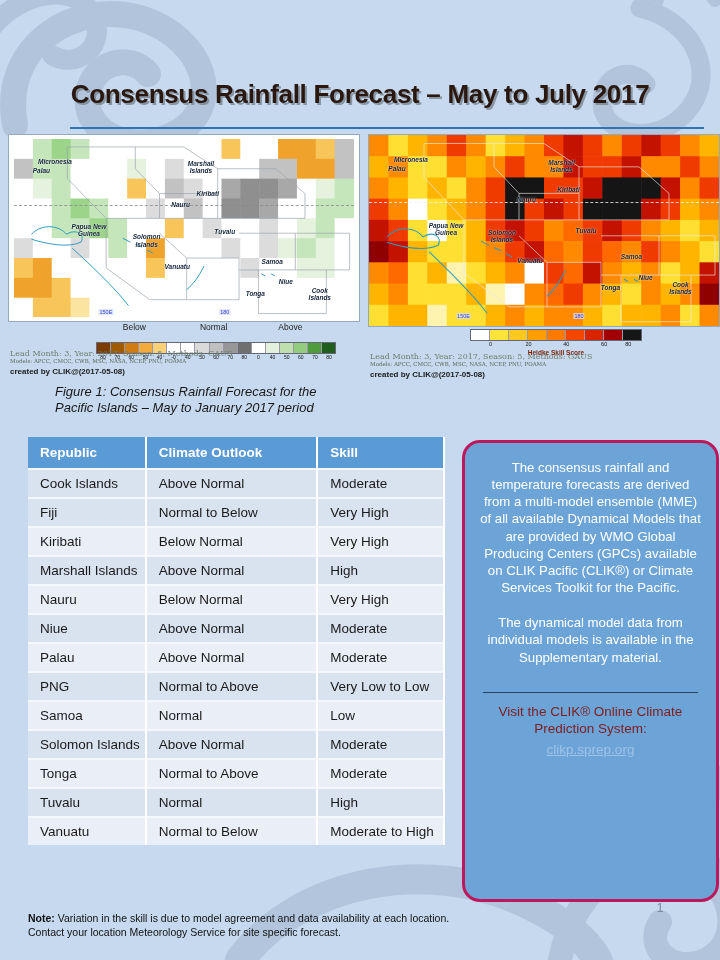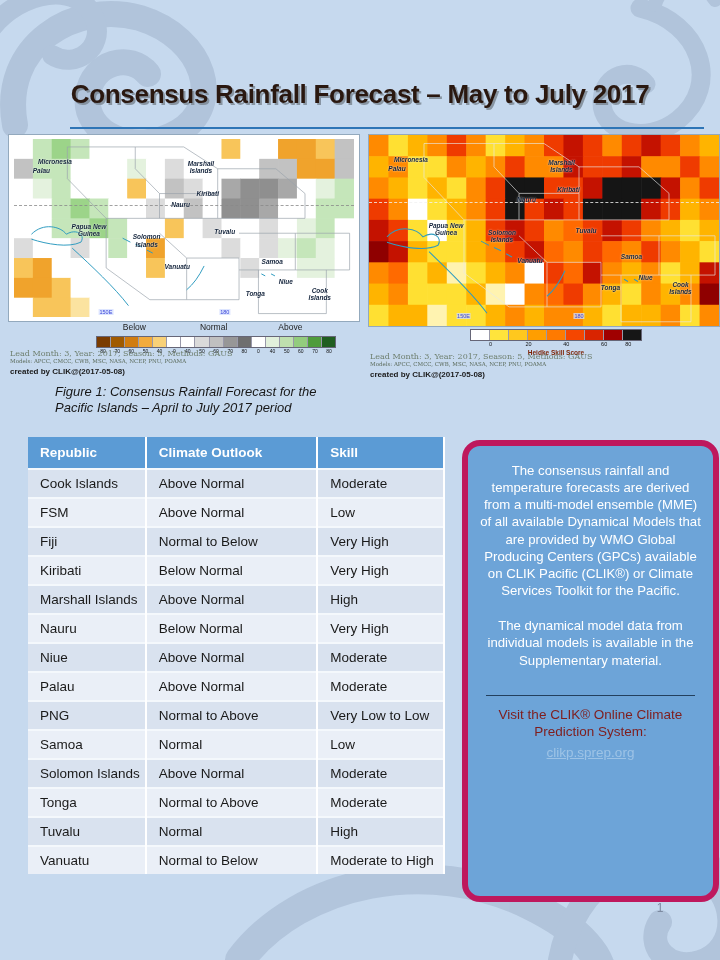--- a/index.html
+++ b/index.html
@@ -29,21 +29,21 @@
   .maplabel{position:absolute;transform:translate(-50%,-50%);font-size:6.5px;font-weight:bold;
             font-style:italic;color:#14243c;white-space:pre-line;text-align:center;line-height:1.1;
             text-shadow:0 0 2px rgba(255,255,255,.9);}
   .lonlabel{position:absolute;transform:translate(-50%,-50%);font-size:5.5px;color:#3b46d8;
             background:rgba(210,220,255,.75);padding:0 1px;}
   .equator{position:absolute;left:0;width:100%;border-top:1px dashed #8a8a8a;opacity:.8;}
 
   
   .legendwrap{height:30px;}
   #fig1-legend{left:96px;top:322px;width:240px;}
-  .grouplabels{position:relative;height:14px;font-size:8.5px;color:#222;}
+  .grouplabels{position:relative;height:20px;font-size:8.5px;color:#222;}
   .grouplabels span{position:absolute;transform:translateX(-50%);}
   .swatchrow{display:flex;height:10px;border:1px solid #667;}
   .swatchrow div{flex:1;border-right:1px solid #99a;}
   .swatchrow div:last-child{border-right:none;}
   .tickrow{display:flex;height:7px;}
   .tickrow div{flex:1;text-align:center;font-size:5px;color:#111;}
   #fig2-legend{left:470px;top:329px;width:172px;}
   #fig2-ticks{position:relative;height:7px;font-size:5.5px;color:#111;}
   #fig2-ticks span{position:absolute;transform:translateX(-50%);}
   #fig2-legtitle{text-align:center;font-size:6.5px;font-weight:bold;color:#7c1f00;margin-top:1px;}
@@ -64,21 +64,21 @@
   #ftable td{font-size:13.5px;color:#1a1a1a;padding:6px 0 6px 12px;border-right:2px solid #fff;
              border-top:2px solid #f4f8fc;}
   #ftable tr.dark td{background:#d9e2ef;}
   #ftable tr.light td{background:#eaeff7;}
   #ftable col.c1{width:118px;} #ftable col.c2{width:172px;} #ftable col.c3{width:127px;}
   #note{left:28px;top:912px;width:428px;font-size:10.5px;color:#111;line-height:1.3;}
   #note b{font-weight:bold;}
 
   
   #infobox{left:462px;top:440px;width:257px;height:462px;background:#6da4d8;
-           border:6px solid #be185d;border-radius:18px;box-sizing:border-box;
+           border:3px solid #be185d;border-radius:18px;box-sizing:border-box;
            padding:16px 12px 12px 12px;text-align:center;color:#fff;}
   #infobox p{margin:0 0 18px 0;font-size:13.2px;line-height:1.3;}
   #infobox .divider{height:1px;background:#23405e;margin:26px 6px 10px 6px;}
   #visit-text{font-size:13.5px;color:#7f1d1d;line-height:1.3;}
   #clik-link{display:inline-block;margin-top:4px;font-size:13.5px;color:#9dc3e6;
              text-decoration:underline;cursor:pointer;}
   #pagenum{left:645px;top:901px;width:30px;text-align:center;font-size:12px;color:#7d8aa0;}
 </style>
 </head>
 <body>
@@ -352,21 +352,21 @@
         <div>60</div>
         <div>70</div>
         <div>80</div>
       </div>
   </div>
   <div class="abs" id="fig1-meta">
     <div class="leadline">Lead Month: 3, Year: 2017, Season: 5, Methods: GAUS</div>
     <div class="modelline">Models: APCC, CMCC, CWB, MSC, NASA, NCEP, PNU, POAMA</div>
     <div class="createdline">created by CLIK@(2017-05-08)</div>
   </div>
-  <div class="abs caption" id="fig1-caption">Figure 1: Consensus Rainfall Forecast for the Pacific Islands – April to July 2017 period</div>
+  <div class="abs caption" id="fig1-caption">Figure 1: Consensus Rainfall Forecast for the Pacific Islands – May to January 2017 period</div>
 
   <div class="abs figbox" id="fig2-plot">
     <div class="plot-inner">
       <svg class="cells" viewBox="0 0 18 9" preserveAspectRatio="none">
           <rect x="0" y="0" width="1.03" height="1.03" fill="#ff8a00"></rect>
           <rect x="1" y="0" width="1.03" height="1.03" fill="#ffe032"></rect>
           <rect x="2" y="0" width="1.03" height="1.03" fill="#ffb400"></rect>
           <rect x="3" y="0" width="1.03" height="1.03" fill="#ff8a00"></rect>
           <rect x="4" y="0" width="1.03" height="1.03" fill="#ef3b00"></rect>
           <rect x="5" y="0" width="1.03" height="1.03" fill="#ff8a00"></rect>
@@ -609,25 +609,20 @@
       <th>Climate Outlook</th>
       <th>Skill</th>
     </tr>
       </thead>
     <tbody>
         <tr class="dark">
           <td>Cook Islands</td>
           <td>Above Normal</td>
           <td>Moderate</td>
         </tr>
-        <tr class="light">
-          <td>FSM</td>
-          <td>Above Normal</td>
-          <td>Low</td>
-        </tr>
         <tr class="dark">
           <td>Fiji</td>
           <td>Normal to Below</td>
           <td>Very High</td>
         </tr>
         <tr class="light">
           <td>Kiribati</td>
           <td>Below Normal</td>
           <td>Very High</td>
         </tr>
@@ -676,20 +671,23 @@
           <td>Normal</td>
           <td>High</td>
         </tr>
         <tr class="light">
           <td>Vanuatu</td>
           <td>Normal to Below</td>
           <td>Moderate to High</td>
         </tr>
       </tbody>
   </table>
+  <div class="abs" id="note">
+    <b>Note:</b><span> Variation in the skill is due to model agreement and data availability at each location. Contact your location Meteorology Service for site specific forecast.</span>
+  </div>
 
   <div class="abs" id="infobox">
     <p>The consensus rainfall and temperature forecasts are derived from a multi-model ensemble (MME) of all available Dynamical Models that are provided by WMO Global Producing Centers (GPCs) available on CLIK Pacific (CLIK®) or Climate Services Toolkit for the Pacific.</p>
     <p>The dynamical model data from individual models is available in the Supplementary material.</p>
     <div class="divider"></div>
     <div id="visit-text">Visit the CLIK® Online Climate Prediction System:</div>
     <a id="clik-link">clikp.sprep.org</a>
   </div>
 
   <div class="abs" id="pagenum">1</div>

